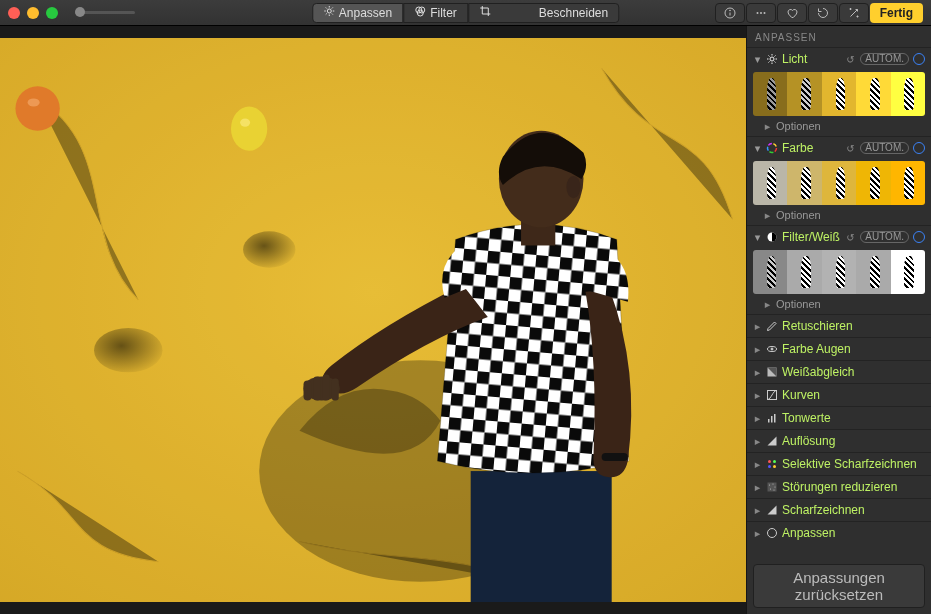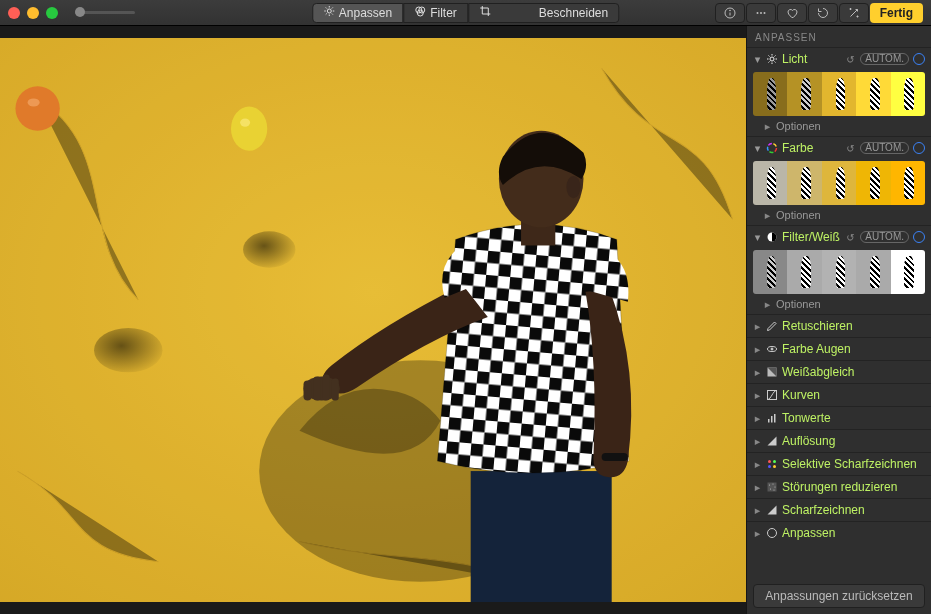--- a/index.html
+++ b/index.html
@@ -44,21 +44,21 @@
 .preview-strip .p { flex: 1; background: #e2b62e; position: relative; }
 .preview-strip .p::after { content:""; position:absolute; left:40%; top:14%; width:28%; height:72%; background:repeating-linear-gradient(45deg,#fff 0 2px,#000 2px 4px); border-radius:40% 40% 20% 20%; }
 .strip-farbe .p:nth-child(1){filter:saturate(10%);} .strip-farbe .p:nth-child(2){filter:saturate(55%);} .strip-farbe .p:nth-child(3){filter:saturate(90%);} .strip-farbe .p:nth-child(4){filter:saturate(130%);} .strip-farbe .p:nth-child(5){filter:saturate(180%);}
 .strip-licht .p:nth-child(1){filter:brightness(60%);} .strip-licht .p:nth-child(2){filter:brightness(80%);} .strip-licht .p:nth-child(3){filter:brightness(100%);} .strip-licht .p:nth-child(4){filter:brightness(120%);} .strip-licht .p:nth-child(5){filter:brightness(142%);}
 .strip-bw .p{background:#aaa; filter:grayscale(100%);} .strip-bw .p:nth-child(1){filter:grayscale(100%) brightness(80%);} .strip-bw .p:nth-child(3){filter:grayscale(100%) brightness(105%);} .strip-bw .p:nth-child(5){filter:grayscale(100%) brightness(130%) contrast(140%);}
 .opt-row { display: flex; align-items: center; gap: 4px; padding: 2px 8px 4px 16px; color: #999; font-size: 11px; cursor: pointer; }
 .opt-row .disclose { color: #888; }
 .adj-row { display: flex; align-items: center; padding: 4px 6px; gap: 4px; cursor: pointer; border-top: 1px solid #232323; }
 .adj-row .disclose { color: #888; }
 .reset-bar { margin-top: auto; padding: 6px; }
-.reset-btn { width: 100%; background: #3a3a3a; color: #bbb; font-size: 12px; text-align: center; padding: 4px 0; border-radius: 4px; border: 1px solid #202020; cursor: pointer; }
+.reset-btn { width: 100%; background: #3a3a3a; color: #bbb; font-size: 15px; text-align: center; padding: 4px 0; border-radius: 4px; border: 1px solid #202020; cursor: pointer; }
 </style>
 </head>
 <body>
 
 <div class="titlebar">
   <div class="traffic t-close"></div>
   <div class="traffic t-min"></div>
   <div class="traffic t-max"></div>
   <div class="zoom-slider">
     <div class="zoom-track">

